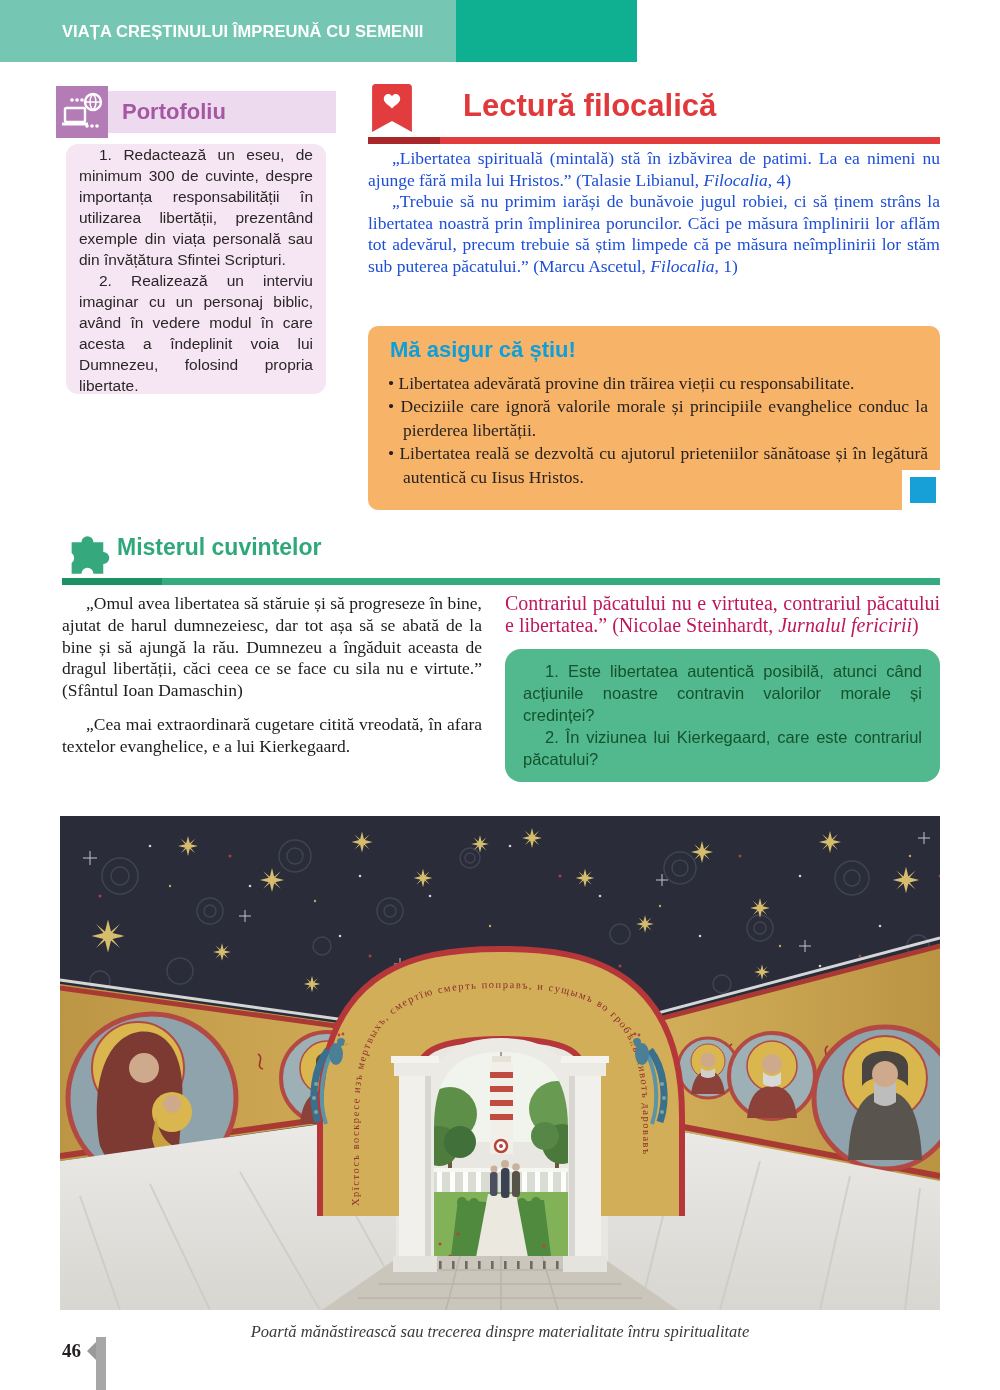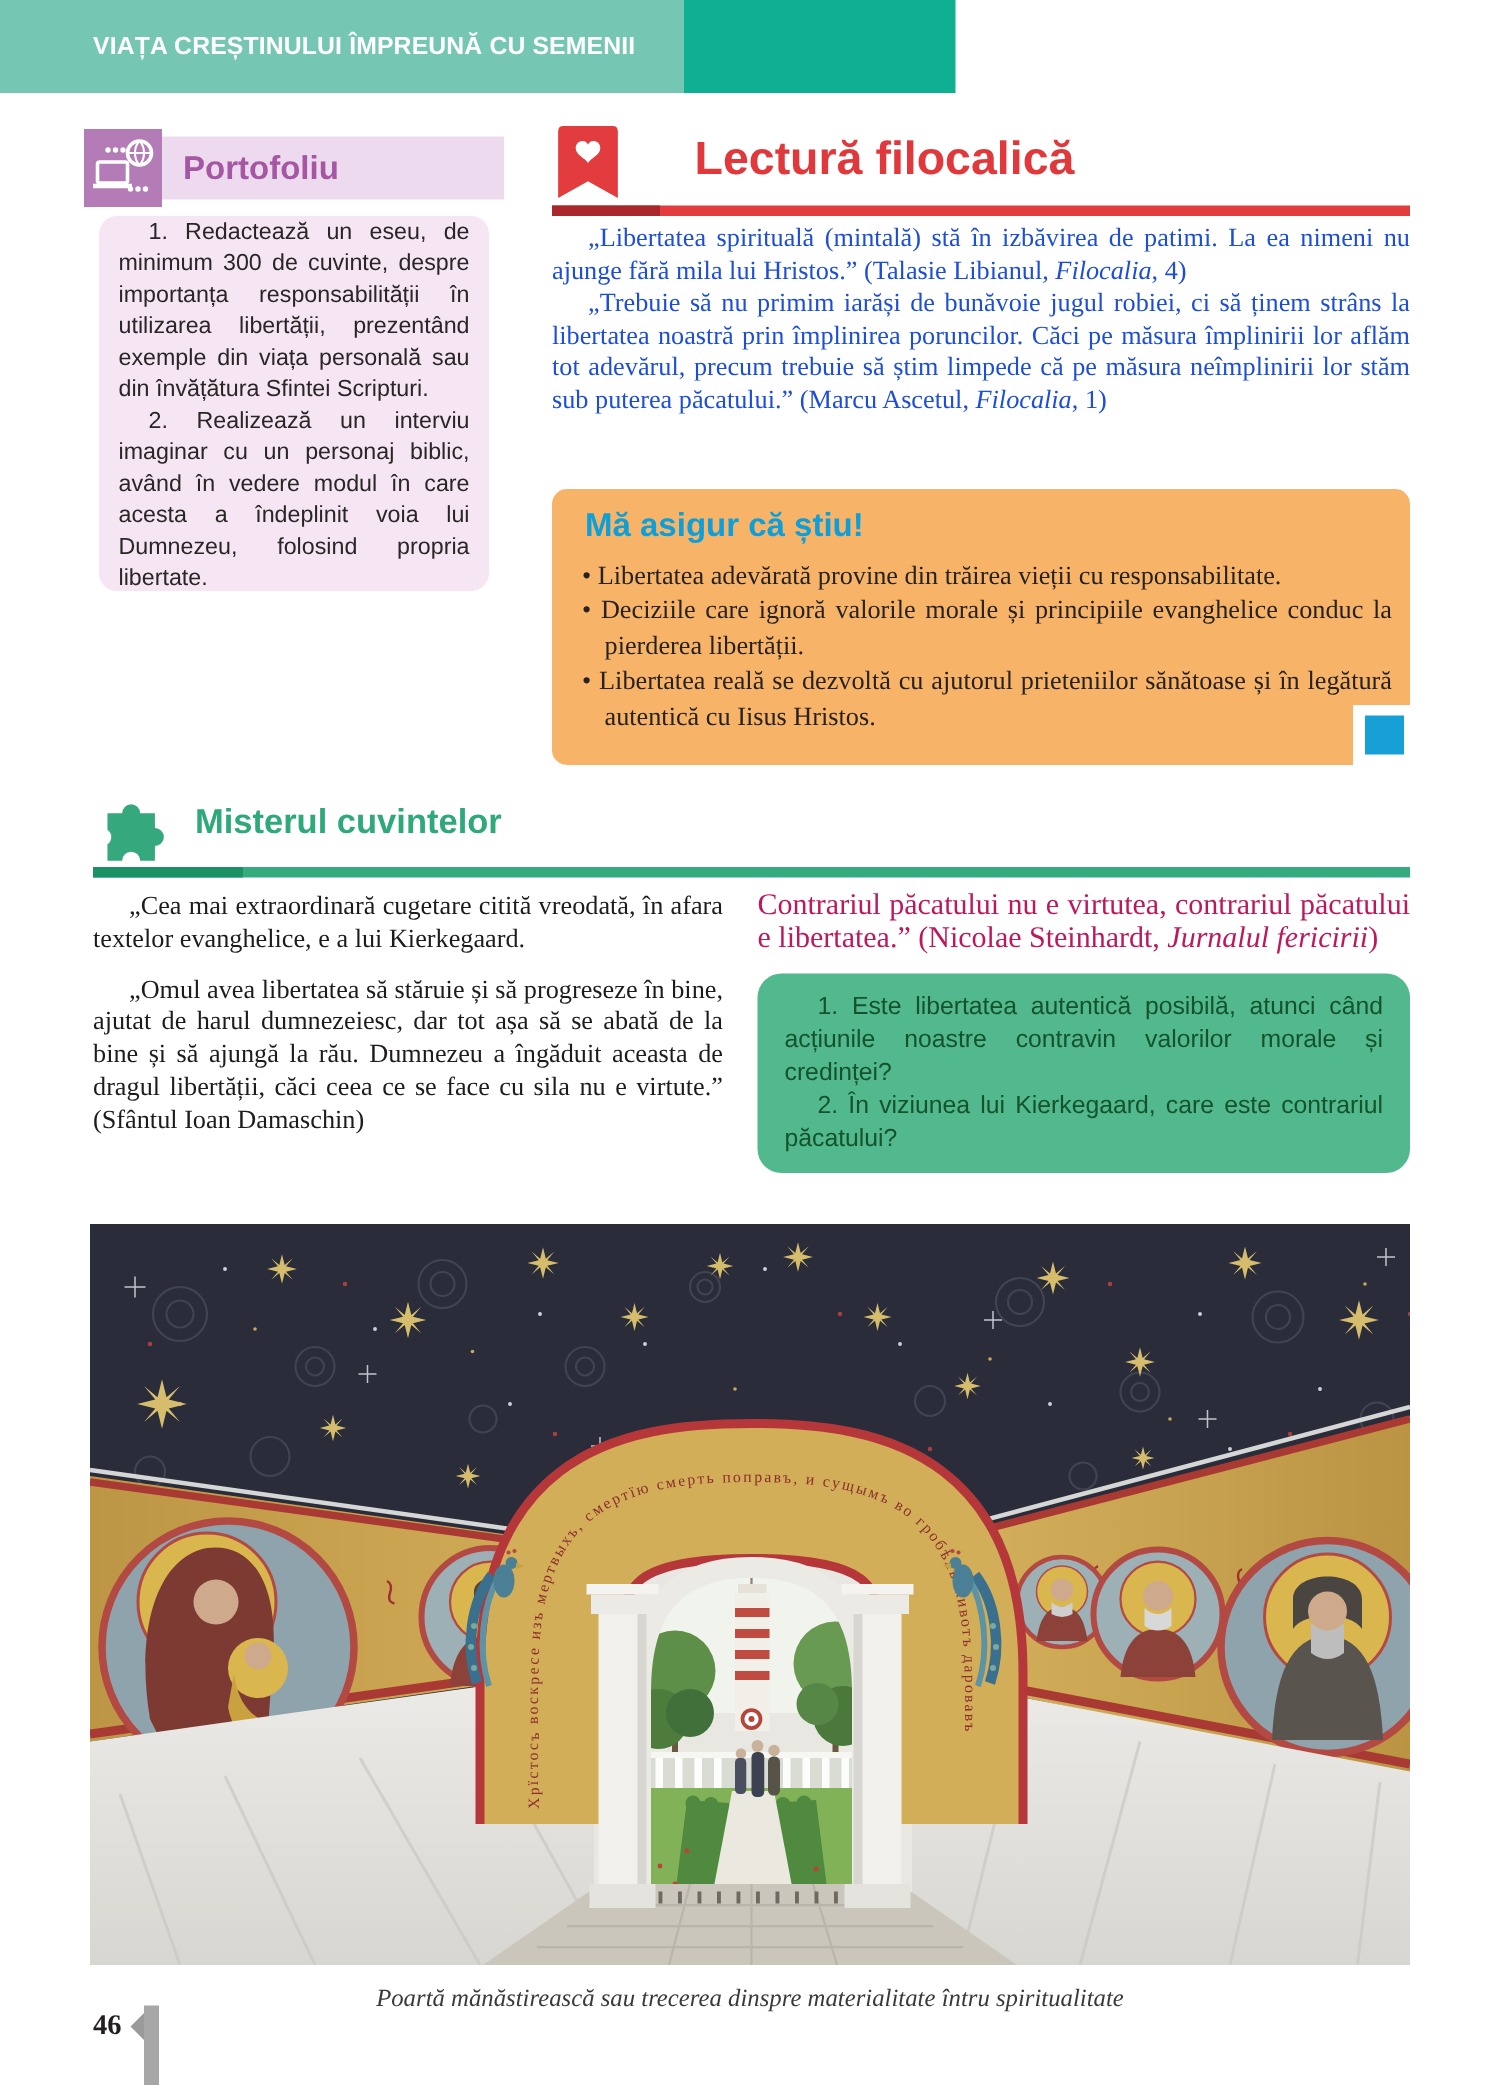--- a/index.html
+++ b/index.html
@@ -29,21 +29,21 @@
   .lf-text p{margin:0;text-indent:24px;}
   
   .orange-box{left:368px;top:326px;width:572px;height:184px;background:#f7b469;border-radius:10px;}
   .ma-title{left:390px;top:337px;font-size:22px;font-weight:bold;color:#0c9fd9;}
   .ma-list{left:388px;top:372px;width:540px;font-size:17.5px;line-height:23.4px;text-align:justify;color:#272220;}
   .ma-list div{padding-left:15px;text-indent:-15px;margin:0;}
   .notch{left:902px;top:470px;width:42px;height:45px;background:#fff;}
   .bluesq{left:910px;top:477px;width:26px;height:26px;background:#17a0d8;}
   
   .mc-icon{left:64px;top:528px;width:48px;height:48px;}
-  .mc-title{left:130px;top:534px;font-size:23px;font-weight:bold;color:#2fa87a;}
+  .mc-title{left:117px;top:534px;font-size:23px;font-weight:bold;color:#2fa87a;}
   .rule-green{left:62px;top:578px;width:878px;height:7px;background:#35ab80;}
   .rule-green::before{content:"";position:absolute;left:0;top:0;width:100px;height:7px;background:#1d9166;}
   .col-l{left:62px;top:593px;width:420px;font-size:17.5px;line-height:21.8px;text-align:justify;color:#1d1b1c;}
   .col-l p{margin:0;text-indent:24px;}
   .col-l p + p{margin-top:12px;}
   .col-r{left:505px;top:593px;width:435px;font-size:20px;line-height:21.8px;text-align:justify;color:#be185d;}
   .col-r p{margin:0;}
   .qbox{left:505px;top:649px;width:435px;height:133px;background:#52b88d;border-radius:16px;color:#14532d;}
   .qbox-inner{padding:11px 18px;font-size:16.5px;line-height:22px;text-align:justify;}
   .qbox-inner p{margin:0;text-indent:22px;}
@@ -115,22 +115,22 @@
   <div class="abs bluesq"></div>
 
   <div class="abs mc-icon">
     <svg width="48" height="48" viewBox="0 0 44 44">
       <path d="M7,13 h9 a5.5,5.5 0 1 1 11,0 h9 v9 a5.5,5.5 0 0 1 0,11 v9 h-9 a5.5,5.5 0 0 0 -11,0 h-9 v-10 a5.5,5.5 0 0 0 0,-9 z" fill="#35a97d"></path>
     </svg>
   </div>
   <div class="abs mc-title">Misterul cuvintelor</div>
   <div class="abs rule-green"></div>
   <div class="abs col-l serif">
+    <p><span>„Omul avea libertatea să stăruie și să progreseze în bine, ajutat de harul dumnezeiesc, dar tot așa să se abată de la bine și să ajungă la rău. Dumnezeu a îngăduit aceasta de dragul libertății, căci ceea ce se face cu sila nu e virtute.” </span><span>(Sfântul Ioan Damaschin)</span></p>
     <p>„Cea mai extraordinară cugetare citită vreodată, în afara textelor evanghelice, e a lui Kierkegaard.</p>
-    <p><span>„Omul avea libertatea să stăruie și să progreseze în bine, ajutat de harul dumnezeiesc, dar tot așa să se abată de la bine și să ajungă la rău. Dumnezeu a îngăduit aceasta de dragul libertății, căci ceea ce se face cu sila nu e virtute.” </span><span>(Sfântul Ioan Damaschin)</span></p>
   </div>
   <div class="abs col-r serif">
     <p><span>Contrariul păcatului nu e virtutea, contrariul păcatului e libertatea.” </span><span>(Nicolae Steinhardt, </span><em>Jurnalul fericirii</em><span>)</span></p>
   </div>
   <div class="abs qbox">
     <div class="qbox-inner">
       <p>1. Este libertatea autentică posibilă, atunci când acțiunile noastre contravin valorilor morale și credinței?</p>
       <p>2. În viziunea lui Kierkegaard, care este contrariul păcatului?</p>
     </div>
   </div>

